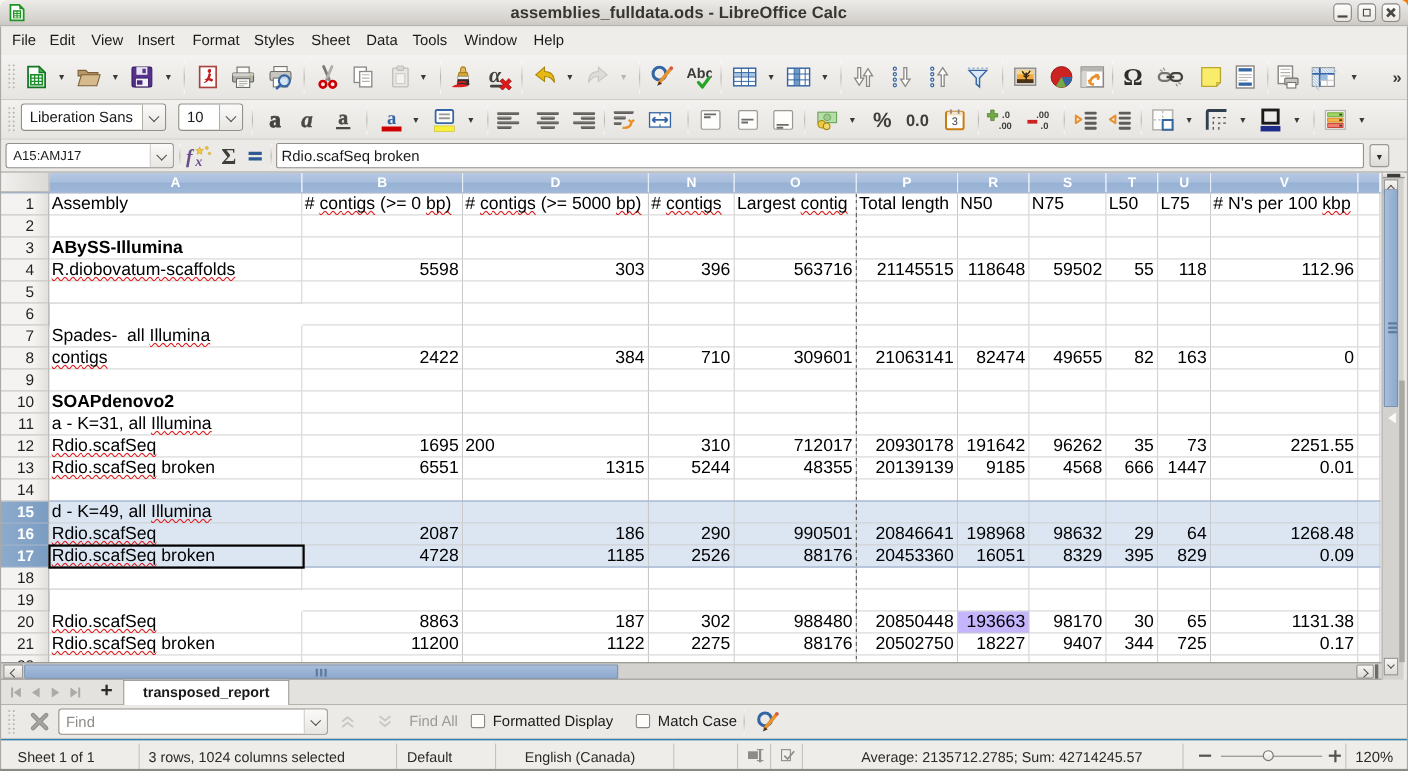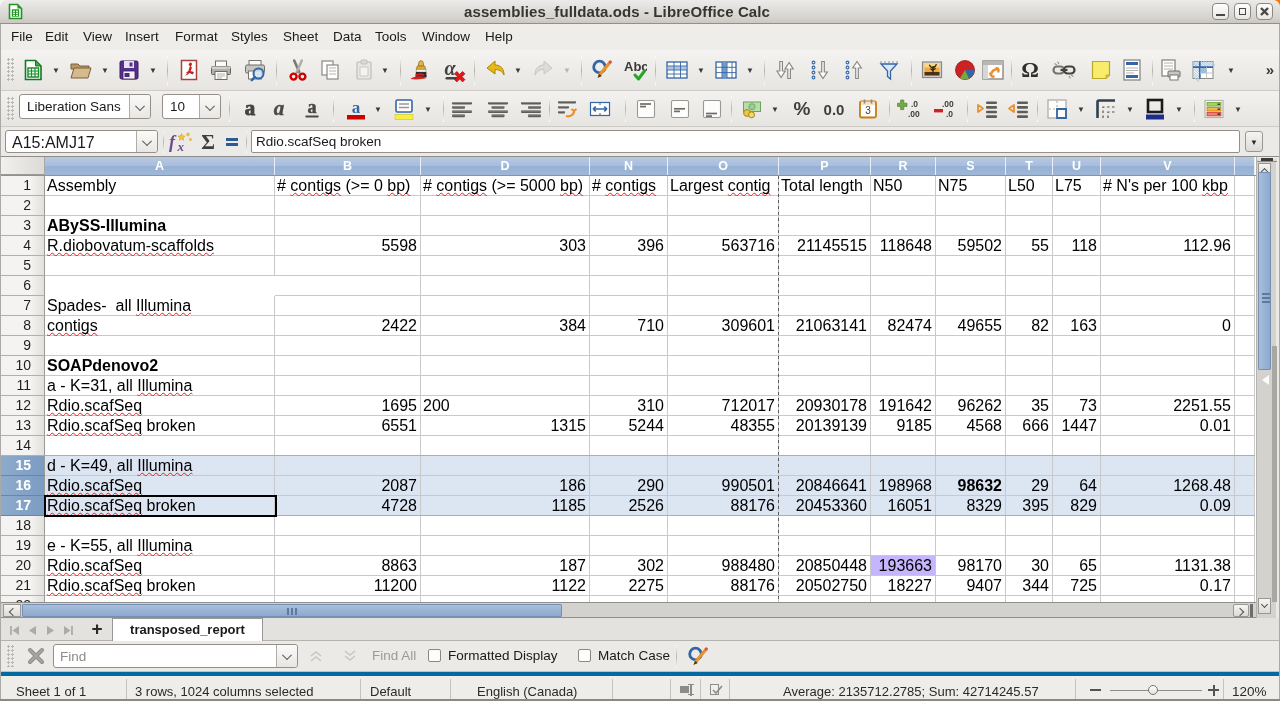--- a/index.html
+++ b/index.html
@@ -29,21 +29,21 @@
 .colhdr{top:0;height:18px;background:linear-gradient(#b7c8e2 0%,#a8bedd 48%,#96b1d4 52%,#a0b8d8 100%);border-right:1px solid #e8eef6;color:#fff;font-weight:bold;font-size:12.5px;text-align:center;line-height:18px;}
 #cornerbox{left:0;top:0;width:45px;height:18px;background:linear-gradient(90deg,#f2f1ef,#dcdad6);border-right:1px solid #aaa8a4;border-bottom:1px solid #9c9a96;}
 .rowhdr{left:0;width:45px;height:20px;background:linear-gradient(90deg,#f4f3f1 70%,#e2e0dc);border-right:1px solid #9c9a96;border-bottom:1px solid #b2b0ac;color:#1f1f1f;font-size:14px;text-align:right;padding-right:13px;line-height:19.5px;}
 .rowhdr.sel{background:linear-gradient(90deg,#8dabcc,#7b9cc2);color:#fff;font-weight:bold;border-bottom:1px solid #6886ab;}
 .cell{font-size:16px;line-height:19.5px;color:#000;border-right:1px solid #c9c9c9;border-bottom:1px solid #c9c9c9;padding:0 3px 0 2px;white-space:pre;overflow:visible}
 .sq{text-decoration:underline;text-decoration-style:wavy;text-decoration-color:#dd2121;text-decoration-thickness:1.3px;text-underline-offset:1px;text-decoration-skip-ink:none;}
 #vscroll{left:1256px;top:157px;width:20px;height:461px;background:#d4d2ce;border-left:1px solid #b5b3ae;}
 #hscrollrow{left:0;top:602px;width:1256px;height:16px;background:#d4d2ce;border-top:1px solid #908e8a;border-bottom:1px solid #908e8a;}
 #tabbar{left:0;top:618px;width:100%;height:23px;background:#e4e2de;border-bottom:1px solid #b5b3ae;}
 #findbar{left:0;top:641px;width:100%;height:31px;background:#eceae7;border-bottom:1px solid #c2c0bb;}
-#statusbar{left:0;top:672px;width:100%;height:29px;background:#eeedea;border-top:4px solid #0369a1;}
+#statusbar{left:0;top:672px;width:100%;height:29px;background:#eeedea;border-top:1px solid #0369a1;}
 .sbtext{top:8px;font-size:13px;color:#2a2a28;}
 .sbsep{top:3px;height:23px;width:1px;background:#c5c3bf;}
 .arrbox{background:linear-gradient(#f6f5f3,#dddbd7);border:1px solid #9a9894;}
 .scrthumbv{background:linear-gradient(90deg,#a9bedb,#8ca9cd);border:1px solid #7590b2;border-radius:1px;}
 .scrthumbh{background:linear-gradient(#a9bedb,#8ca9cd);border:1px solid #7590b2;border-radius:1px;}
 </style></head>
 <body>
 <div class="abs" id="cornL"></div>
 <div class="abs" id="cornR"></div>
 <div id="win">
@@ -459,21 +459,21 @@
           <rect x="3" y="3.5" width="18" height="17" fill="#fdfdfc" stroke="#b5b3af" stroke-width="1.2"></rect>
           <rect x="5" y="5.5" width="14" height="3.6" fill="#9fd468" stroke="#6aa32e" stroke-width="0.8"></rect>
           <rect x="5" y="10.4" width="14" height="3.6" fill="#f7b44c" stroke="#c77d12" stroke-width="0.8"></rect>
           <rect x="5" y="15.3" width="14" height="3.6" fill="#f37d6f" stroke="#c0392b" stroke-width="0.8"></rect>
           <path d="M15.5 7.3 h2.5 M15.5 12.2 h2.5 M15.5 17.1 h2.5" stroke="#3f3e3c" stroke-width="1.6"></path>
         </svg></div>
       <div class="abs dda" style="left:1234px;top:14px">▼</div>
     </div>
   <div class="abs" id="fbar">
       <div class="abs combo" style="left:5px;top:3px;width:153px;height:23px;border-radius:3px">
-        <span style="position:absolute;left:6px;top:3px;font-size:16px;color:#1a1a1a">A15:AMJ17</span>
+        <span style="position:absolute;left:6px;top:3px;font-size:12px;color:#1a1a1a">A15:AMJ17</span>
         <span class="arrowbox" style="width:21px">
           <span class="cv"></span>
         </span>
       </div>
       <div class="abs sep" style="left:163px;top:4px;height:22px"></div>
       <div class="abs" style="left:168px;top:3px;width:26px;height:24px;"><svg width="26" height="24" viewBox="0 0 26 24" style="">
           <text x="1" y="18" font-family="Liberation Serif,serif" font-style="italic" font-weight="bold" font-size="18" fill="#6b4d8c">f</text>
           <text x="9.5" y="21" font-family="Liberation Serif,serif" font-style="italic" font-weight="bold" font-size="13" fill="#6b4d8c">x</text>
           <path d="M13.5 3.5 l1 2.3 2.5 0.3 -1.9 1.7 0.5 2.5 -2.1 -1.3 -2.1 1.3 0.5 -2.5 -1.9 -1.7 2.5 -0.3 z" fill="#f2c744" stroke="#c79a1e" stroke-width="0.5"></path>
           <circle cx="20" cy="4.5" r="1.4" fill="#f2c744" stroke="#c79a1e" stroke-width="0.5"></circle>
@@ -703,21 +703,21 @@
       <div class="abs cell" style="left:1101px;top:299px;width:134px;height:20px;background:#dce5f2;text-align:left;"></div>
       <div class="abs cell" style="left:1235px;top:299px;width:20px;height:20px;background:#dce5f2;text-align:left;"></div>
       <div class="abs rowhdr sel" style="top:319px">16</div>
       <div class="abs cell" style="left:45px;top:319px;width:230px;height:20px;background:#dce5f2;text-align:left;"><span class="sq">Rdio.scafSeq</span></div>
       <div class="abs cell" style="left:275px;top:319px;width:146px;height:20px;background:#dce5f2;text-align:right;">2087</div>
       <div class="abs cell" style="left:421px;top:319px;width:169px;height:20px;background:#dce5f2;text-align:right;">186</div>
       <div class="abs cell" style="left:590px;top:319px;width:78px;height:20px;background:#dce5f2;text-align:right;">290</div>
       <div class="abs cell" style="left:668px;top:319px;width:111px;height:20px;background:#dce5f2;text-align:right;">990501</div>
       <div class="abs cell" style="left:779px;top:319px;width:92px;height:20px;background:#dce5f2;text-align:right;">20846641</div>
       <div class="abs cell" style="left:871px;top:319px;width:65px;height:20px;background:#dce5f2;text-align:right;">198968</div>
-      <div class="abs cell" style="left:936px;top:319px;width:70px;height:20px;background:#dce5f2;text-align:right;font-weight:bold;">98632</div>
+      <div class="abs cell" style="left:936px;top:319px;width:70px;height:20px;background:#dce5f2;text-align:right;">98632</div>
       <div class="abs cell" style="left:1006px;top:319px;width:47px;height:20px;background:#dce5f2;text-align:right;">29</div>
       <div class="abs cell" style="left:1053px;top:319px;width:48px;height:20px;background:#dce5f2;text-align:right;">64</div>
       <div class="abs cell" style="left:1101px;top:319px;width:134px;height:20px;background:#dce5f2;text-align:right;">1268.48</div>
       <div class="abs cell" style="left:1235px;top:319px;width:20px;height:20px;background:#dce5f2;text-align:left;"></div>
       <div class="abs rowhdr sel" style="top:339px">17</div>
       <div class="abs cell" style="left:45px;top:339px;width:230px;height:20px;background:#dce5f2;text-align:left;"><span class="sq">Rdio.scafSeq</span> broken</div>
       <div class="abs cell" style="left:275px;top:339px;width:146px;height:20px;background:#dce5f2;text-align:right;">4728</div>
       <div class="abs cell" style="left:421px;top:339px;width:169px;height:20px;background:#dce5f2;text-align:right;">1185</div>
       <div class="abs cell" style="left:590px;top:339px;width:78px;height:20px;background:#dce5f2;text-align:right;">2526</div>
       <div class="abs cell" style="left:668px;top:339px;width:111px;height:20px;background:#dce5f2;text-align:right;">88176</div>
@@ -735,21 +735,20 @@
       <div class="abs cell" style="left:590px;top:359px;width:78px;height:20px;background:#fff;text-align:left;"></div>
       <div class="abs cell" style="left:668px;top:359px;width:111px;height:20px;background:#fff;text-align:left;"></div>
       <div class="abs cell" style="left:779px;top:359px;width:92px;height:20px;background:#fff;text-align:left;"></div>
       <div class="abs cell" style="left:871px;top:359px;width:65px;height:20px;background:#fff;text-align:left;"></div>
       <div class="abs cell" style="left:936px;top:359px;width:70px;height:20px;background:#fff;text-align:left;"></div>
       <div class="abs cell" style="left:1006px;top:359px;width:47px;height:20px;background:#fff;text-align:left;"></div>
       <div class="abs cell" style="left:1053px;top:359px;width:48px;height:20px;background:#fff;text-align:left;"></div>
       <div class="abs cell" style="left:1101px;top:359px;width:134px;height:20px;background:#fff;text-align:left;"></div>
       <div class="abs cell" style="left:1235px;top:359px;width:20px;height:20px;background:#fff;text-align:left;"></div>
       <div class="abs rowhdr" style="top:379px">19</div>
-      <div class="abs cell" style="left:45px;top:379px;width:230px;height:20px;background:#fff;text-align:left;">e - K=55, all <span class="sq">Illumina</span></div>
       <div class="abs cell" style="left:275px;top:379px;width:146px;height:20px;background:#fff;text-align:left;"></div>
       <div class="abs cell" style="left:421px;top:379px;width:169px;height:20px;background:#fff;text-align:left;"></div>
       <div class="abs cell" style="left:590px;top:379px;width:78px;height:20px;background:#fff;text-align:left;"></div>
       <div class="abs cell" style="left:668px;top:379px;width:111px;height:20px;background:#fff;text-align:left;"></div>
       <div class="abs cell" style="left:779px;top:379px;width:92px;height:20px;background:#fff;text-align:left;"></div>
       <div class="abs cell" style="left:871px;top:379px;width:65px;height:20px;background:#fff;text-align:left;"></div>
       <div class="abs cell" style="left:936px;top:379px;width:70px;height:20px;background:#fff;text-align:left;"></div>
       <div class="abs cell" style="left:1006px;top:379px;width:47px;height:20px;background:#fff;text-align:left;"></div>
       <div class="abs cell" style="left:1053px;top:379px;width:48px;height:20px;background:#fff;text-align:left;"></div>
       <div class="abs cell" style="left:1101px;top:379px;width:134px;height:20px;background:#fff;text-align:left;"></div>

